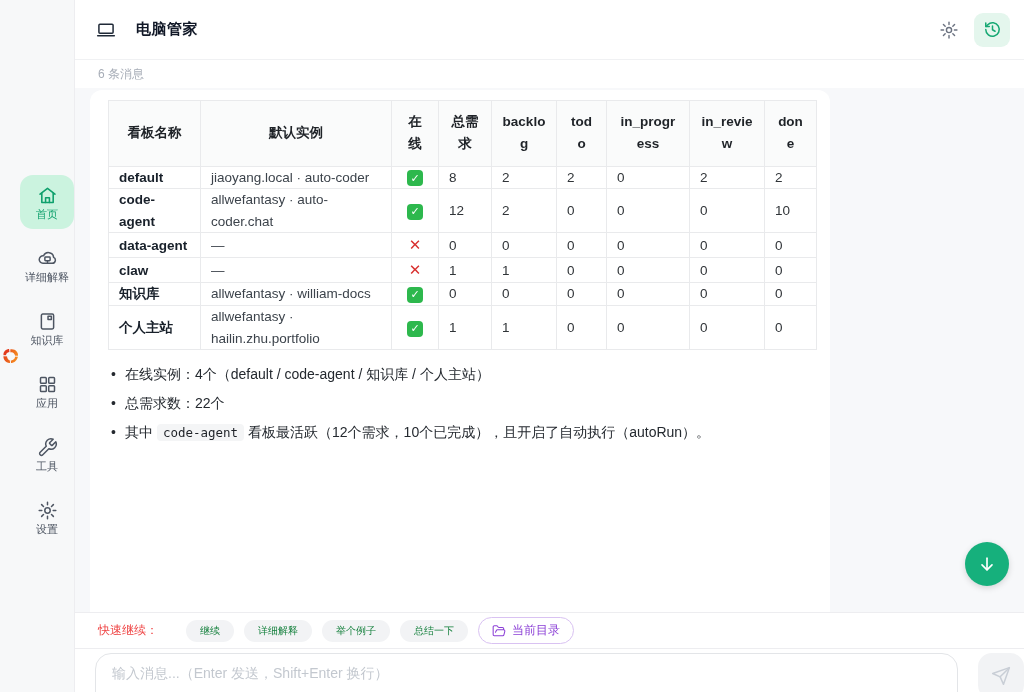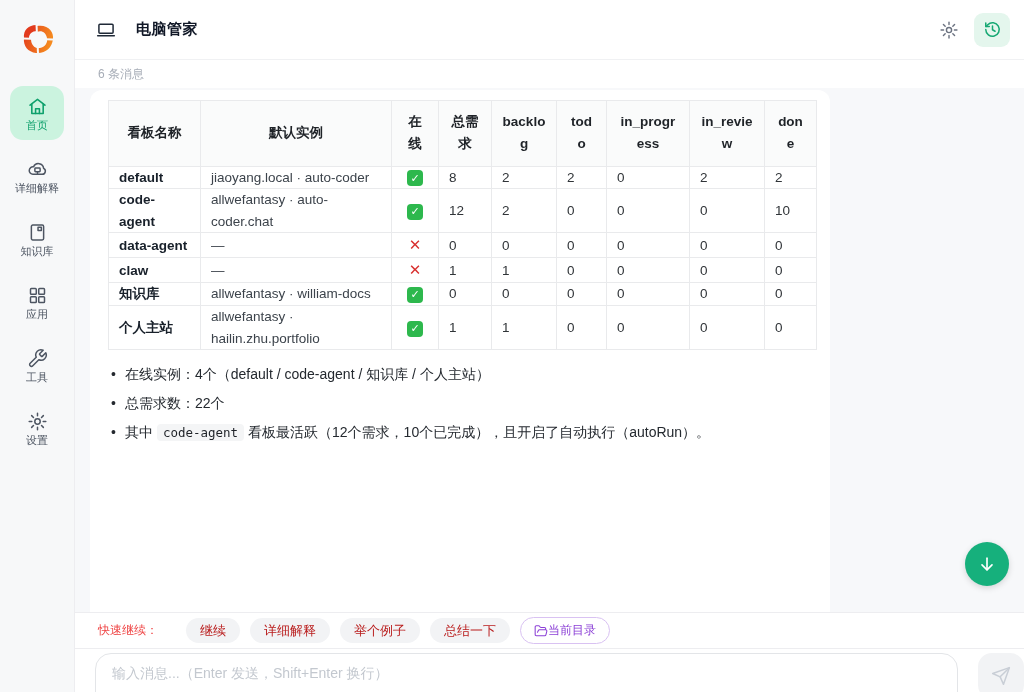--- a/index.html
+++ b/index.html
@@ -1,21 +1,21 @@
 <!DOCTYPE html>
 <html><head>
 <meta charset="utf-8">
 <style>
   * { margin:0; padding:0; box-sizing:border-box; }
   html,body { width:1024px; height:692px; overflow:hidden; }
   body { font-family:"Liberation Sans","DejaVu Sans",sans-serif; background:#fff; color:#24292f; }
   .app { display:flex; width:1024px; height:692px; }
 
   
-  .sidebar { width:75px; background:#f7f8f9; border-right:1px solid #ededf0; display:flex; flex-direction:column; align-items:center; flex:none; }
+  .sidebar { width:75px; background:#f7f8f9; border-right:1px solid #ededf0; display:flex; align-items:center; flex:none; }
   .logo { width:40px; height:40px; margin-top:19px; }
   .nav { margin-top:27px; display:flex; flex-direction:column; gap:9px; align-items:center; }
   .nav-item { width:54px; height:54px; border-radius:13px; display:flex; flex-direction:column; align-items:center; justify-content:center; gap:3px; color:#4d5562; cursor:pointer; }
   .nav-item svg { width:21px; height:21px; }
   .nav-item .nav-label { font-size:11px; line-height:1; white-space:nowrap; }
   .nav-item.active { background:#cbf3df; color:#0ea06c; }
 
   
   .main { flex:1; display:flex; flex-direction:column; min-width:0; }
   .topbar { height:60px; flex:none; display:flex; align-items:center; justify-content:space-between; padding:0 14px 0 21px; border-bottom:1px solid #f0f1f3; background:#fff; }
@@ -49,22 +49,22 @@
   .summary li { position:relative; padding-left:17px; font-size:14px; line-height:1.5; margin-bottom:8px; color:#24292f; }
   .summary li::before { content:"•"; position:absolute; left:3px; top:0; color:#24292f; }
   .inline-code { font-family:"DejaVu Sans Mono","Liberation Mono",monospace; background:#f4f5f6; border-radius:4px; padding:1px 6px; font-size:12.5px; color:#1f2328; }
 
   .scroll-down { position:absolute; right:15px; bottom:26px; width:44px; height:44px; border-radius:50%; background:#16b07c; border:none; cursor:pointer; color:#fff; display:flex; align-items:center; justify-content:center; box-shadow:0 2px 6px rgba(0,0,0,.15); }
   .scroll-down svg { width:20px; height:20px; }
 
   
   .quick-bar { height:36px; flex:none; border-top:1px solid #ededf0; background:#fff; display:flex; align-items:center; padding-left:23px; gap:10px; }
   .quick-label { font-size:12px; color:#ef4444; margin-right:18px; }
-  .pill { font-size:13px; color:#b91c1c; background:#f2f3f5; border:none; border-radius:999px; padding:5px 14px; cursor:pointer; line-height:1.2; white-space:nowrap; }
-  .pill-dir { display:inline-flex; align-items:center; background:#fff; border:1px solid #d9c2f2; color:#8b3fd6; border-radius:999px; padding:4px 13px; font-size:12px; cursor:pointer; }
+  .pill { font-size:10px; color:#15803d; background:#f2f3f5; border:none; border-radius:999px; padding:5px 14px; cursor:pointer; line-height:1.2; white-space:nowrap; }
+  .pill-dir { display:inline-flex; align-items:center; gap:6px; background:#fff; border:1px solid #d9c2f2; color:#8b3fd6; border-radius:999px; padding:4px 13px; font-size:12px; cursor:pointer; }
   .pill-dir svg { width:14px; height:14px; }
 
   
   .input-area { height:44px; flex:none; border-top:1px solid #ededf0; background:#fff; display:flex; padding:4px 0 0 20px; gap:20px; }
   .input-box { width:870px; height:60px; border:1px solid #e3e5e8; border-radius:16px; padding:11px 16px; background:#fff; }
   .input-box textarea { width:100%; height:100%; border:none; outline:none; resize:none; font-family:inherit; font-size:14px; color:#24292f; background:transparent; }
   .input-box textarea::placeholder { color:#c3c8cf; }
   .send-btn { width:46px; height:46px; flex:none; border-radius:14px; background:#f2f3f5; border:none; color:#c9ced6; display:flex; align-items:center; justify-content:center; cursor:pointer; }
   .send-btn svg { width:20px; height:20px; }
 </style>

